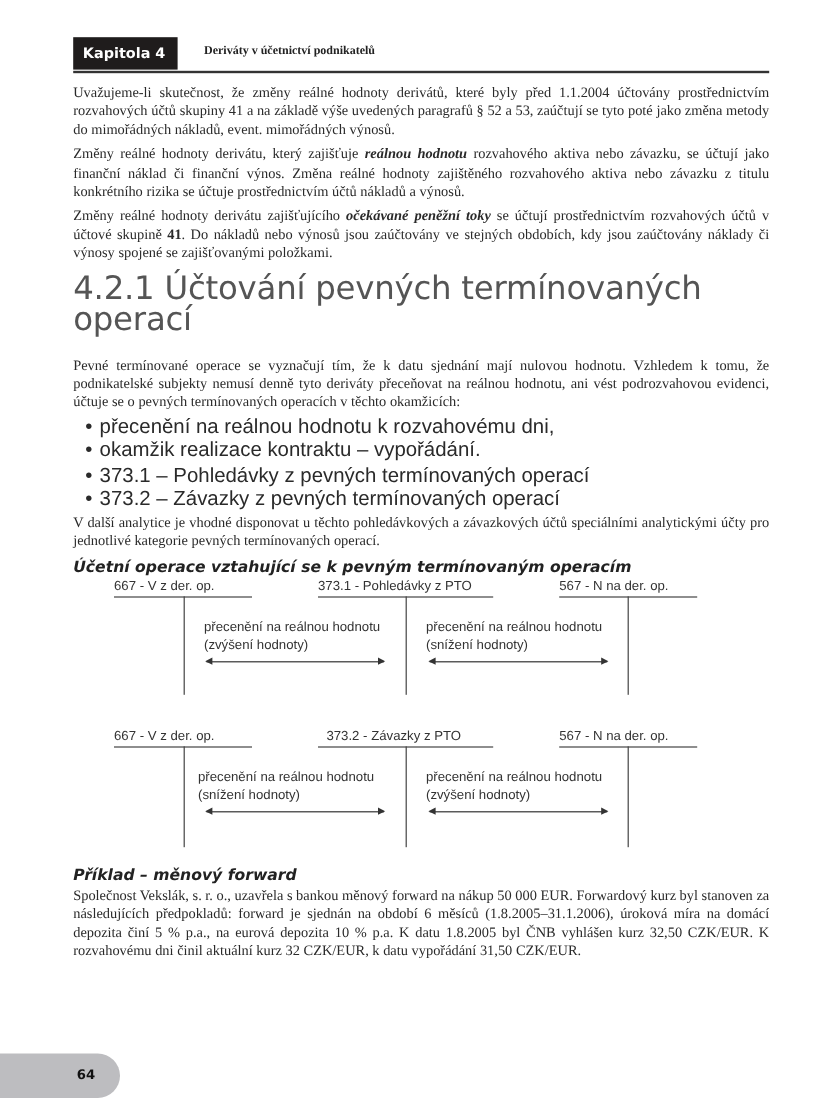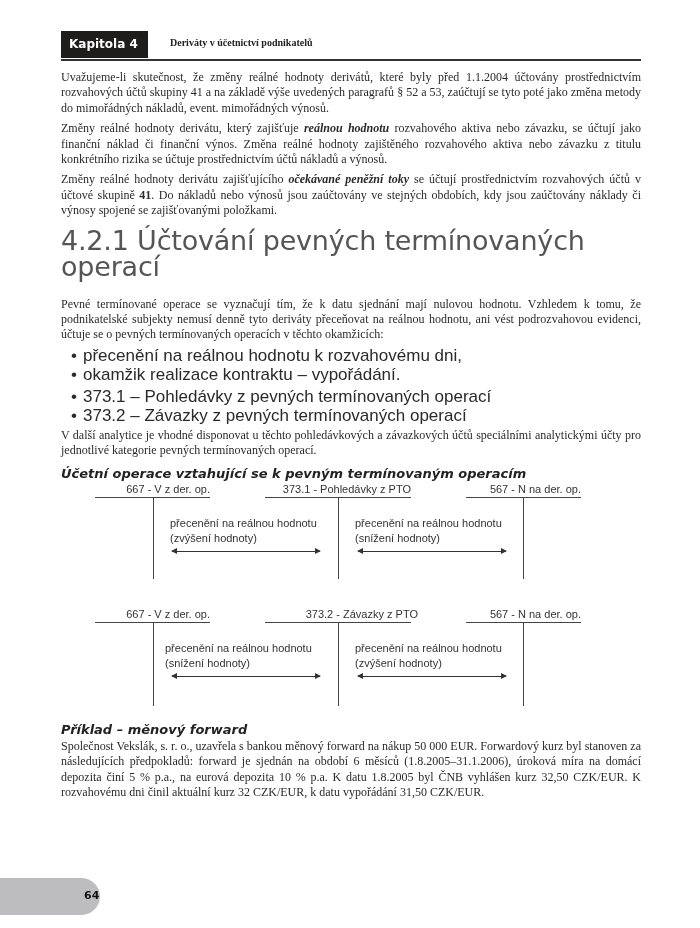--- a/index.html
+++ b/index.html
@@ -38,34 +38,34 @@
       color: #2a2a2a; padding-left: 12px; position: relative; margin-bottom: 4px;
     }
     ul.bullets li::before { content: "•"; position: absolute; left: 0; top: 0; }
 
     h3.sub {
       font-family: "DejaVu Sans", "Liberation Sans", sans-serif; font-weight: bold; font-style: italic;
       font-size: 13px; color: #222; margin-top: 8px;
     }
 
     .diagram { position: absolute; left: 0; width: 700px; height: 100px; font-family: "Liberation Sans", "DejaVu Sans", sans-serif; }
-    .t-label { position: absolute; font-size: 11px; color: #333; text-align: right; white-space: nowrap; }
+    .t-label { position: absolute; font-size: 11px; color: #333; text-align: left; white-space: nowrap; }
     .t-hline { position: absolute; height: 1px; background: #444; }
     .t-vline { position: absolute; width: 1px; background: #444; }
     .desc { position: absolute; font-size: 11px; color: #333; line-height: 15px; white-space: nowrap; }
     .arrow { position: absolute; height: 1px; background: #333; }
     .arrow::before, .arrow::after { content: ""; position: absolute; top: -3px; border-top: 3.5px solid transparent; border-bottom: 3.5px solid transparent; }
     .arrow::before { left: -1px; border-right: 6px solid #333; }
     .arrow::after { right: -1px; border-left: 6px solid #333; }
 
     .page-pill {
       position: absolute; left: 0; top: 878px; width: 100px; height: 37px;
       background: #bdbdc0; border-radius: 0 19px 19px 0;
       font-family: "DejaVu Sans", "Liberation Sans", sans-serif; font-weight: bold; font-size: 11px; color: #111;
-      padding: 11px 0 0 84px;
+      padding: 11px 0 0 64px;
     }
   </style>
 </head>
 <body>
 
 <div class="header-box">
   <span>Kapitola 4</span>
 </div>
 <div class="header-title">Deriváty v účetnictví podnikatelů</div>
 <div class="header-rule"></div>

